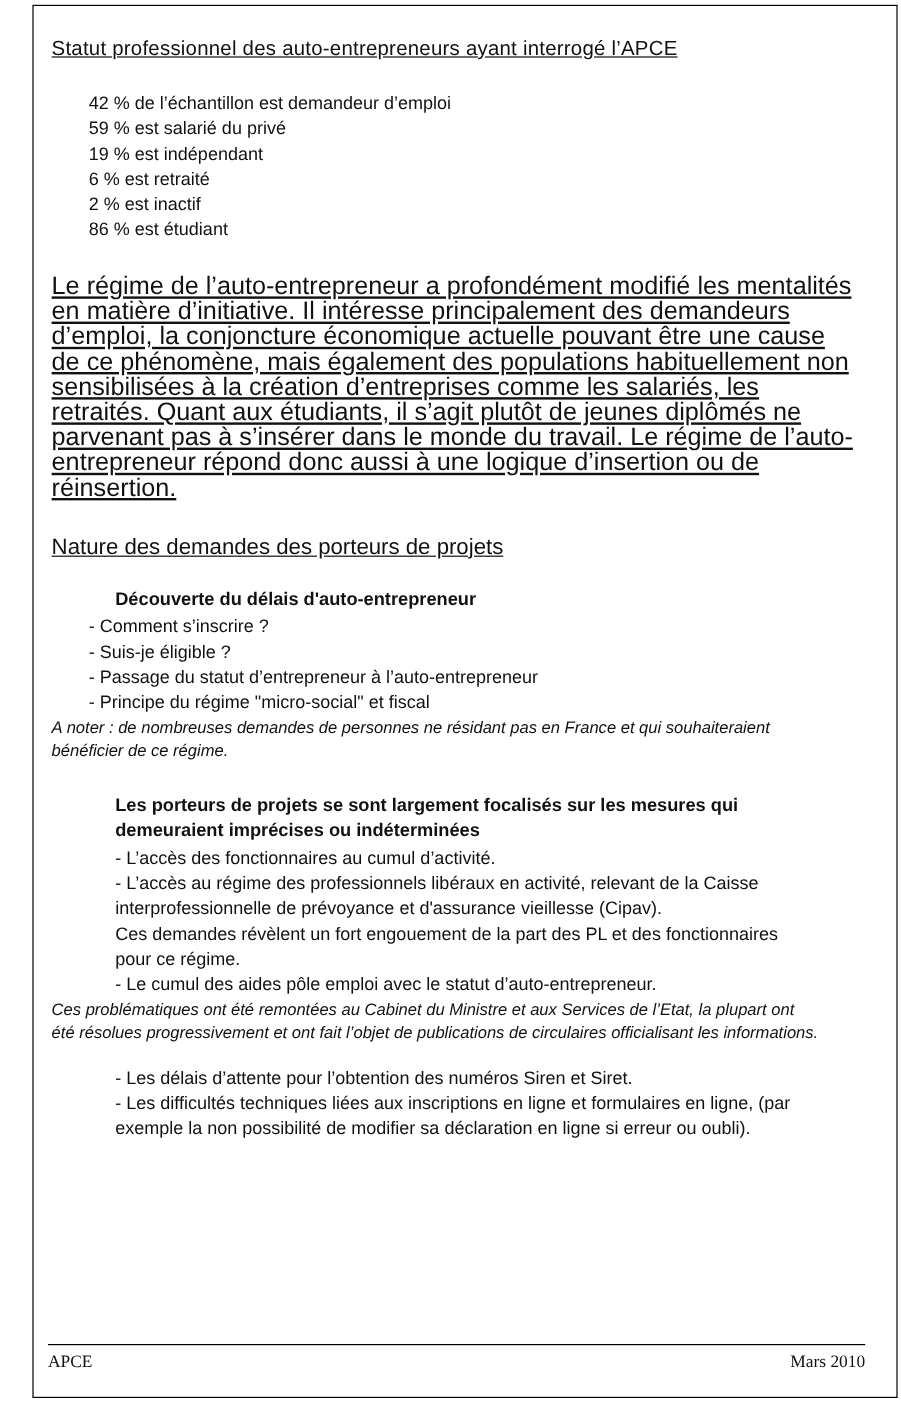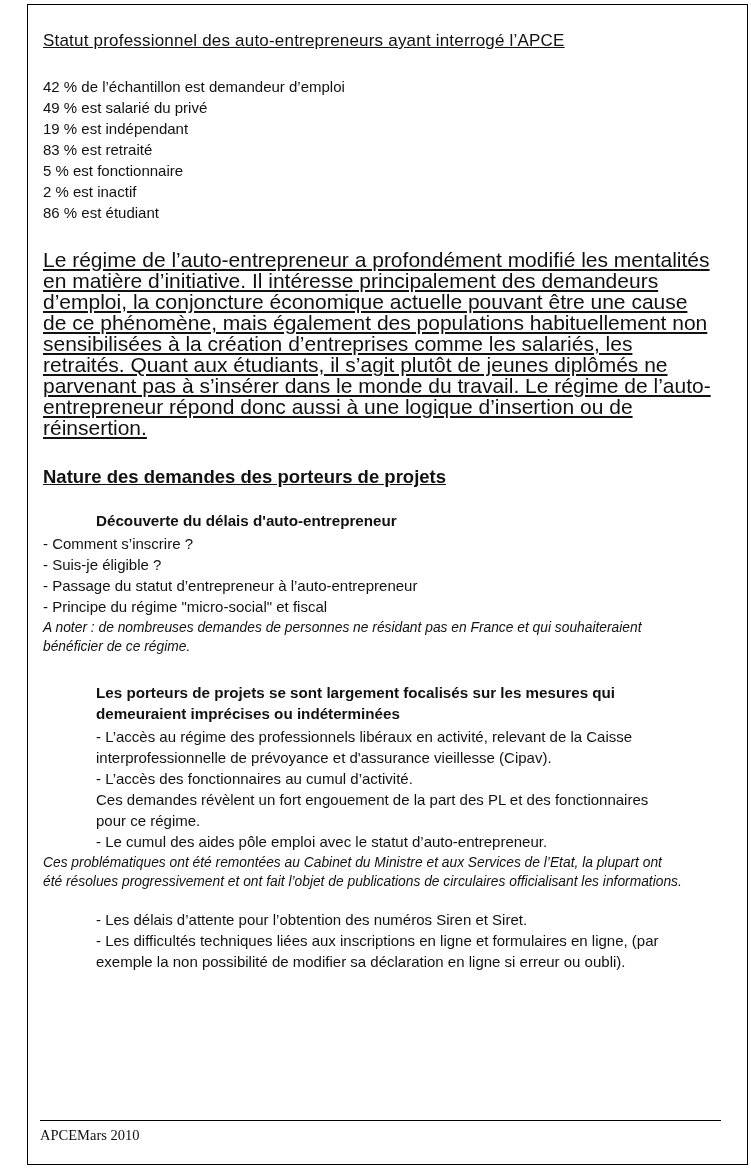--- a/index.html
+++ b/index.html
@@ -22,29 +22,29 @@
     left:43px; top:30px;
     width:668px;
   }
   .title {
     font-size:17px;
     line-height:22px;
     text-decoration:underline;
     margin:0 0 24px 0;
     letter-spacing:0.2px;
   }
-  .line { font-size:15px; line-height:21px; }
+  .line { font-size:15px; line-height:21px;margin-left:31px; }
   .stats { margin:0 0 26px 0; }
   p.body {
     font-size:21px; line-height:21px;
     margin:0 0 28px 0;
     text-decoration:underline;
   }
   .h2 {
-    font-size:18.5px; font-weight:bold;
+    font-size:18.5px; font-weight:normal;
     line-height:22px;
     text-decoration:underline;
     margin:0 0 22px 0;
   }
   .h3 {
     font-size:15.2px; font-weight:bold;
     line-height:21px;
     margin:0 0 2px 0;
   }
   .indent { padding-left:53px; }
@@ -61,62 +61,61 @@
   .gap-top { margin-top:26px; }
   .gap-top-sm { margin-top:18px; }
   .footer-rule {
     position:absolute;
     left:40px; right:30px; top:1120px;
     border-top:1px solid #000;
   }
   .footer {
     position:absolute;
     left:40px; right:30px; top:1127px;
-    display:flex; 
+    display:flex; justify-content:space-between;
     font-family:"Liberation Serif", serif;
     font-size:14.5px;
   }
 </style>
 </head>
 <body>
 
 <div class="page">
   <div class="frame"></div>
 
   <div class="content">
 
     <div class="title">Statut professionnel des auto-entrepreneurs ayant interrogé l’APCE</div>
 
     <div class="stats">
       <div class="line">42 % de l’échantillon est demandeur d’emploi</div>
-      <div class="line">49 %  est salarié du privé</div>
+      <div class="line">59 %  est salarié du privé</div>
       <div class="line">19 % est indépendant</div>
-      <div class="line">83 % est retraité</div>
-      <div class="line">5 % est fonctionnaire</div>
+      <div class="line">6 % est retraité</div>
       <div class="line">2 % est inactif</div>
       <div class="line">86 % est étudiant</div>
     </div>
 
     <p class="body">Le régime de l’auto-entrepreneur a profondément modifié les mentalités en matière d’initiative. Il intéresse principalement des demandeurs d’emploi, la conjoncture économique actuelle pouvant être une cause de ce phénomène, mais également des populations habituellement non sensibilisées à la création d’entreprises comme les salariés, les retraités. Quant aux étudiants, il s’agit plutôt de jeunes diplômés ne parvenant pas à s’insérer dans le monde du travail. Le régime de l’auto-entrepreneur répond donc aussi à une logique d’insertion ou de réinsertion.</p>
 
     <div class="h2">Nature des demandes des porteurs de projets</div>
 
     <div class="h3 indent">Découverte du délais d'auto-entrepreneur</div>
     <div>
       <div class="line">- Comment s’inscrire ?</div>
       <div class="line">- Suis-je éligible ?</div>
       <div class="line">- Passage du statut d’entrepreneur à l’auto-entrepreneur</div>
       <div class="line">- Principe du régime "micro-social" et fiscal</div>
     </div>
     <p class="note">A noter : de nombreuses demandes de personnes ne résidant pas en France et qui souhaiteraient bénéficier de ce régime.</p>
 
     <div class="h3 indent narrow2 gap-top">Les porteurs de projets se sont largement focalisés sur les mesures qui demeuraient imprécises ou indéterminées</div>
     <div class="indent-block">
+      <div class="line">- L’accès des fonctionnaires au cumul d’activité.</div>
       <div class="line">- L’accès au régime des professionnels libéraux en activité, relevant de la Caisse interprofessionnelle de prévoyance et d'assurance vieillesse (Cipav).</div>
-      <div class="line">- L’accès des fonctionnaires au cumul d’activité.</div>
       <div class="line">Ces demandes révèlent un fort engouement de la part des PL et des fonctionnaires pour ce régime.</div>
       <div class="line">- Le cumul des aides pôle emploi avec le statut d’auto-entrepreneur.</div>
     </div>
     <p class="note">Ces problématiques ont été remontées au Cabinet du Ministre et aux Services de l’Etat, la plupart ont été résolues progressivement et ont fait l’objet de publications de circulaires officialisant les informations.</p>
 
     <div class="indent-block gap-top-sm">
       <div class="line">- Les délais d’attente pour l’obtention des numéros Siren et Siret.</div>
       <div class="line">- Les difficultés techniques liées aux inscriptions en ligne et formulaires en ligne, (par exemple la non possibilité de modifier sa déclaration en ligne si erreur ou oubli).</div>
     </div>
 

